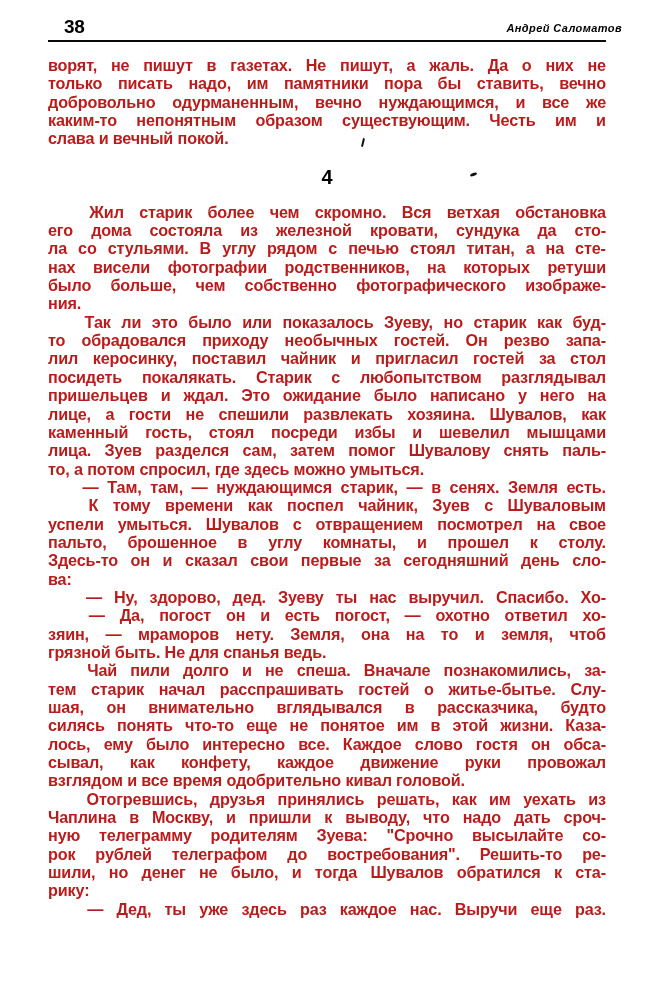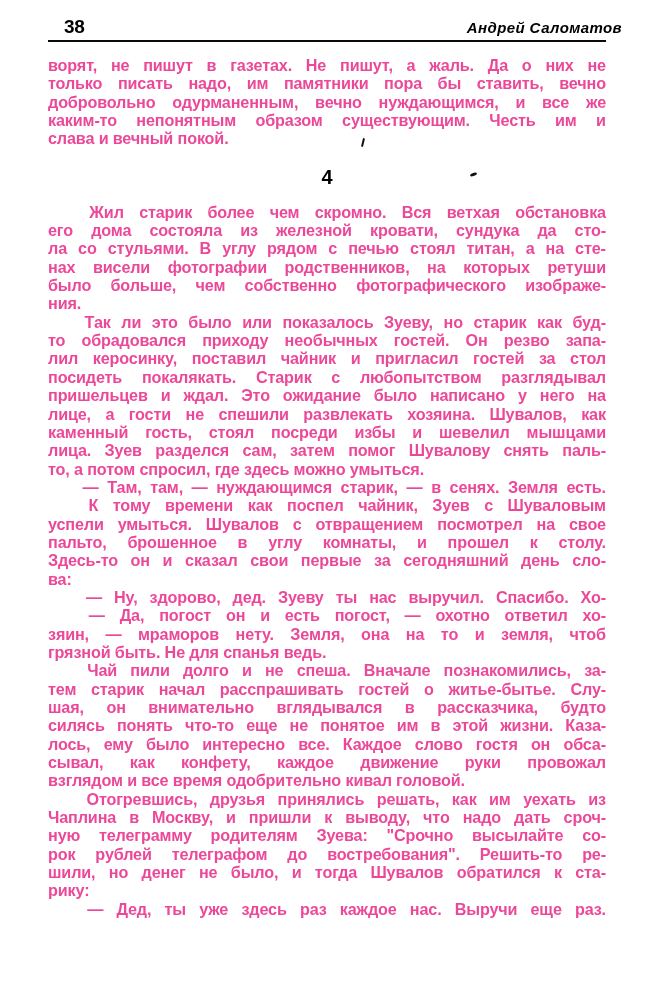--- a/index.html
+++ b/index.html
@@ -39,21 +39,21 @@
     top: 0;
     font-size: 19px;
     font-weight: bold;
     letter-spacing: -0.3px;
     line-height: 22px;
   }
   .runhead {
     position: absolute;
     right: 0;
     top: 2px;
-    font-size: 15px;
+    font-size: 11px;
     font-weight: bold;
     font-style: italic;
     letter-spacing: 0.4px;
     line-height: 20px;
     white-space: nowrap;
     text-align: right;
   }
   .header-rule {
     position: absolute;
     left: 48px;
@@ -70,21 +70,21 @@
     top: 56px;
     width: 558px;
   }
 
   .para {
     margin: 0;
     font-size: 16.2px;
     line-height: 18.35px;
     font-weight: bold;
     letter-spacing: -0.15px;
-    color: #ec4899;
+    color: #b91c1c;
     white-space: pre-wrap;
     word-spacing: 0px;
   }
 
   
   .ln {
     display: block;
     height: 18.35px;
     white-space: pre;
   }

